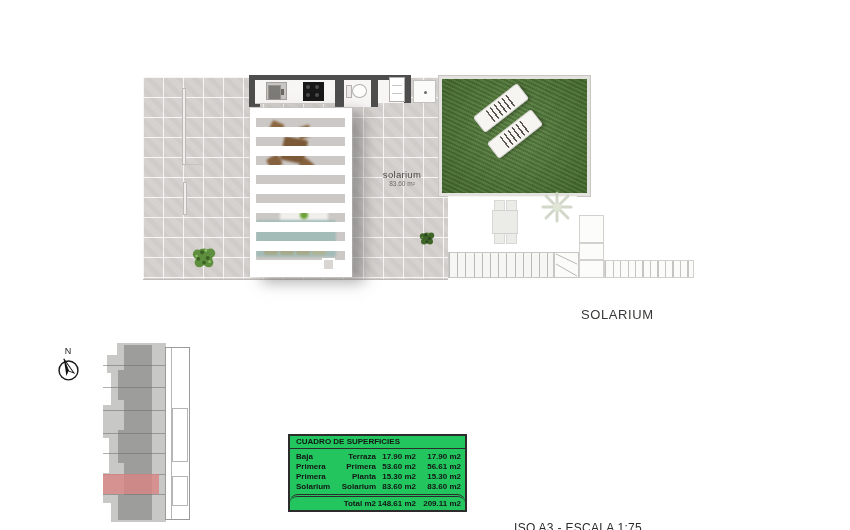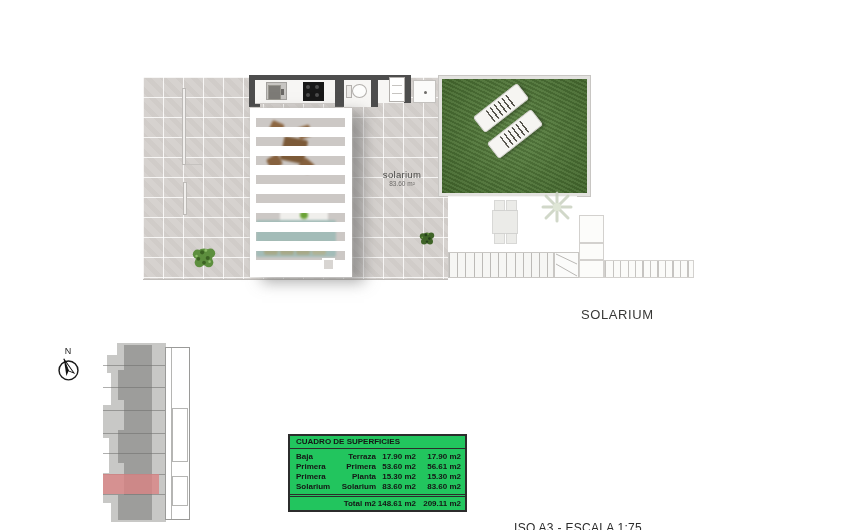--- a/index.html
+++ b/index.html
@@ -92,21 +92,21 @@
   #table .t-title{height:12px;line-height:12px;padding-left:6px;border-bottom:1px solid #2c2c2c;}
   #table .t-head{display:flex;height:12px;line-height:12px;border-bottom:2px solid #2c2c2c;}
   #table .t-head span{text-align:center;border-right:1px solid #2c2c2c;}
   #table .t-head span:last-child{border-right:none;}
   .c1{width:38px;} .c2{width:48px;} .c3{width:44px;} .c4{width:45px;}
   #table .t-body{padding:3px 0 2px 0;}
   #table .t-row{display:flex;height:10px;line-height:10px;}
   #table .t-row .c1{padding-left:6px;text-align:left;box-sizing:border-box;}
   #table .t-row .c2{text-align:right;box-sizing:border-box;}
   #table .t-row .c3,#table .t-row .c4{text-align:right;padding-right:4px;box-sizing:border-box;}
-  #table .t-total{display:flex;height:13px;line-height:13px;border-top:3px double #2c2c2c;}
+  #table .t-total{display:flex;height:13px;line-height:13px;border-top:3px double #2c2c2c;border-radius:8px;}
   #table .t-total .c2{text-align:right;box-sizing:border-box;}
   #table .t-total .c3,#table .t-total .c4{text-align:right;padding-right:4px;box-sizing:border-box;}
 </style>
 </head>
 <body>
 
 <div id="sheet">
 
   <div class="abs" id="tiles"></div>
   <div class="abs joint" style="left:182px;top:88px;width:4px;height:77px;"></div>

